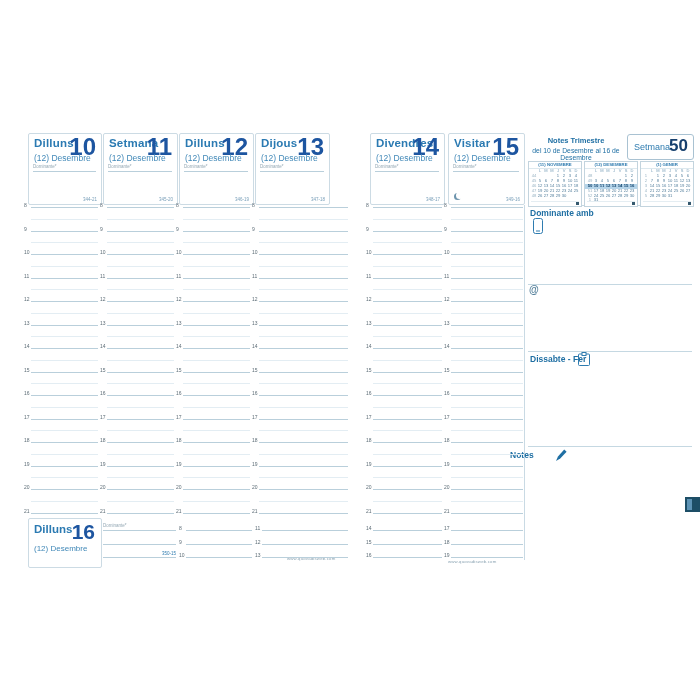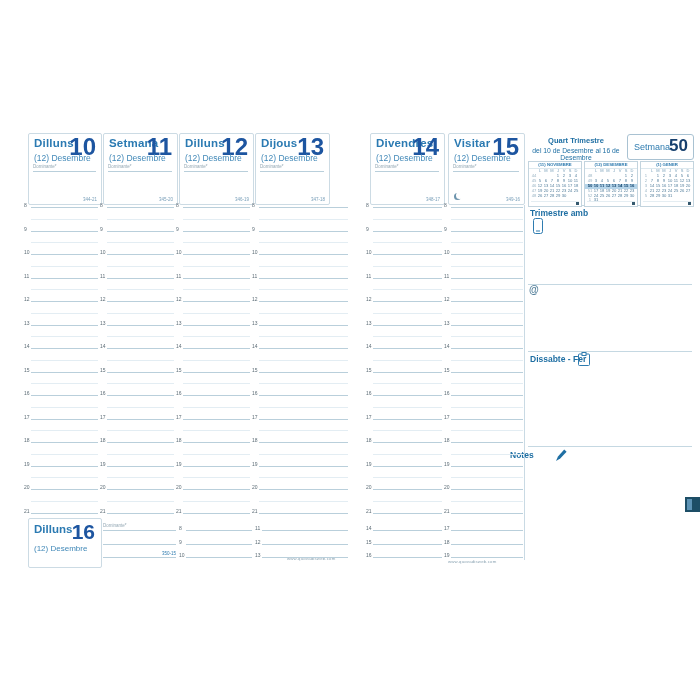--- a/index.html
+++ b/index.html
@@ -60,34 +60,34 @@
   .cal-foot{position:absolute;left:2px;right:2px;bottom:1px;height:3px;border-top:1px solid #e4edf2}
   .cal-foot-sq{position:absolute;right:0;bottom:0;width:3px;height:3px;background:#35596e}
 
   
   .edgetab{position:absolute;left:685px;top:497px;width:15px;height:15px;background:#1d4e66}
   .edgetab-in{position:absolute;left:2px;top:2px;width:5px;height:11px;background:#5d93b5}
 </style>
 </head>
 <body>
 
-<div class="quarter">Quart Trimestre</div>
+<div class="quarter">Notes Trimestre</div>
 <div class="range">del 10 de Desembre al 16 de Desembre</div>
 <div class="setmanabox">
   <span class="setmanaword">Setmana</span>
   <span class="setmananum">50</span>
 </div>
 
 <div class="vdivider"></div>
 <div class="divider" style="top:205px"></div>
 <div class="divider" style="top:284px"></div>
 <div class="divider" style="top:351px"></div>
 <div class="divider" style="top:446px"></div>
 
-<div class="sectitle" style="left:530px;top:208px">Trimestre amb</div>
+<div class="sectitle" style="left:530px;top:208px">Dominante amb</div>
 <div class="abs" style="left:533px;top:218px">
   <svg width="10" height="16" viewBox="0 0 10 16">
       <rect x="0.5" y="0.5" width="9" height="15" rx="2" fill="none" stroke="#2f7cb0"></rect>
       <line x1="3" y1="13" x2="7" y2="13" stroke="#2f7cb0" stroke-width="1"></line>
     </svg>
 </div>
 <div class="at">@</div>
 <div class="sectitle" style="left:530px;top:354px">Dissabte - Fer</div>
 <div class="abs" style="left:578px;top:352px">
   <svg width="12" height="14" viewBox="0 0 12 14">

